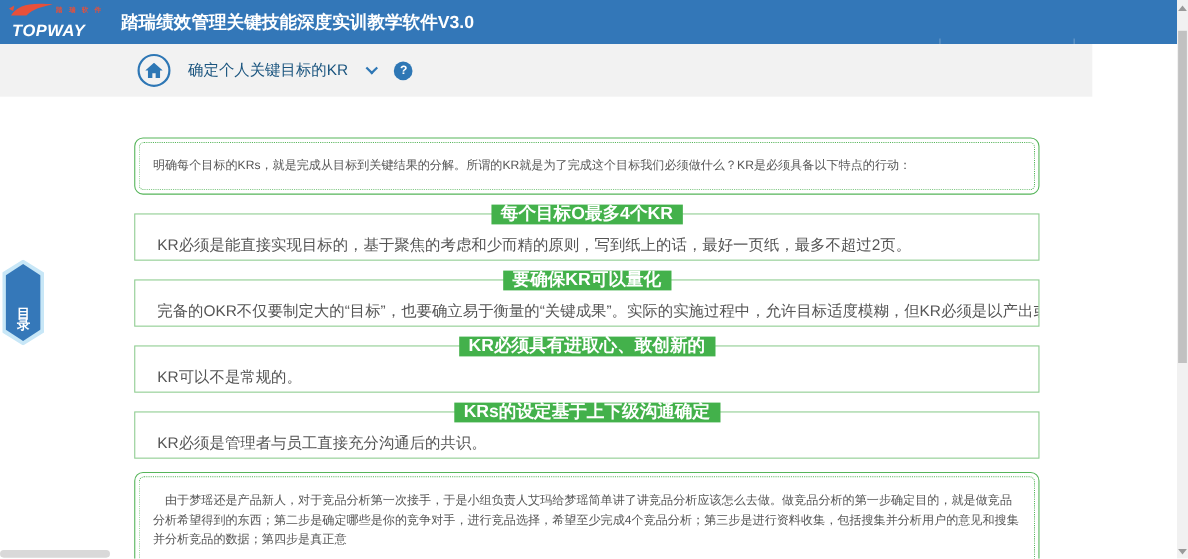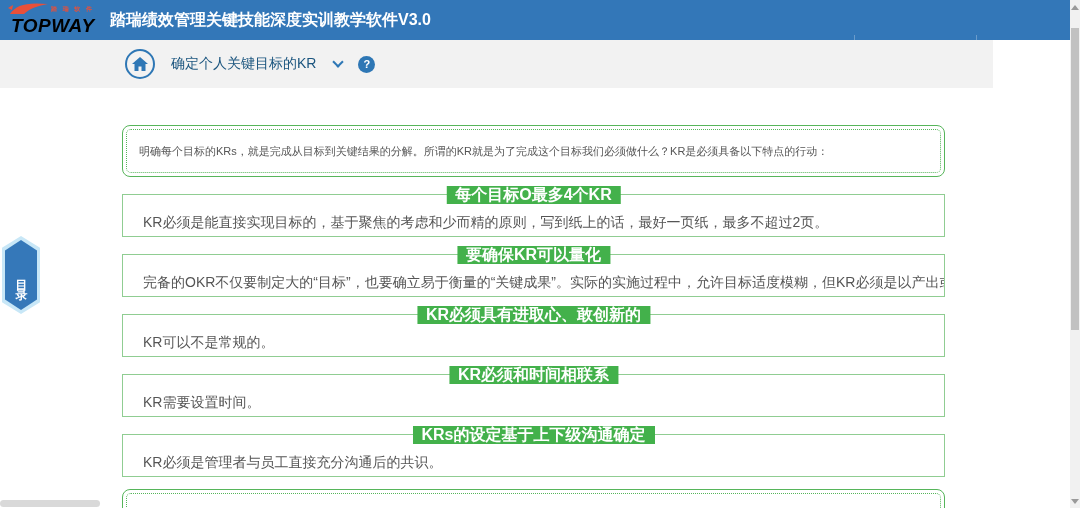--- a/index.html
+++ b/index.html
@@ -10,22 +10,22 @@
   }
   
   .topbar {
     position:absolute; top:0; left:0; width:1070px; height:40px;
     background:#3377b8; display:flex; align-items:center;
   }
   .logo { position:relative; width:90px; height:38px; margin-left:8px; flex:0 0 auto; cursor:pointer; }
   .logo-flame { position:absolute; top:1px; left:0; }
   .logo-sub { position:absolute; top:4px; right:4px; color:#e8503a; font-size:6px; font-weight:bold; letter-spacing:2px; white-space:nowrap; }
   .logo-brand {
-    position:absolute; bottom:2px; left:3px; color:#000000; font-weight:bold;
-    font-style:italic; font-size:19px; letter-spacing:0.5px;
+    position:absolute; bottom:2px; left:3px; color:#ffffff; font-weight:bold;
+    font-style:italic; font-size:15px; letter-spacing:0.5px;
   }
   .app-title { color:#ffffff; font-size:16px; font-weight:bold; margin-left:12px; white-space:nowrap; }
   .topbar-right { margin-left:auto; display:flex; height:100%; }
   .topbar-item {
     display:flex; align-items:center; gap:8px; padding:0 14px; height:100%;
     border-left:1px solid rgba(255,255,255,0.28); color:#ffffff; font-size:12px; cursor:pointer;margin-top:35px;
   }
   .chev {
     width:7px; height:7px; border-right:2px solid #fff; border-bottom:2px solid #fff;
     transform:rotate(45deg); margin-top:-4px; flex:0 0 auto;
@@ -169,24 +169,20 @@
       <div class="kr-card">
         <div class="kr-badge">要确保KR可以量化</div>
         <div class="kr-body">完备的OKR不仅要制定大的“目标”，也要确立易于衡量的“关键成果”。实际的实施过程中，允许目标适度模糊，但KR必须是以产出或者结果为基础的、可衡量的，设定评分标准。</div>
       </div>
 
       <div class="kr-card">
         <div class="kr-badge">KR必须具有进取心、敢创新的</div>
         <div class="kr-body">KR可以不是常规的。</div>
       </div>
 
-      <div class="kr-card">
-        <div class="kr-badge">KR必须和时间相联系</div>
-        <div class="kr-body">KR需要设置时间。</div>
-      </div>
 
       <div class="kr-card">
         <div class="kr-badge">KRs的设定基于上下级沟通确定</div>
         <div class="kr-body">KR必须是管理者与员工直接充分沟通后的共识。</div>
       </div>
 
       <div class="frame case-frame">
         <div class="frame-inner case-text">由于梦瑶还是产品新人，对于竞品分析第一次接手，于是小组负责人艾玛给梦瑶简单讲了讲竞品分析应该怎么去做。做竞品分析的第一步确定目的，就是做竞品分析希望得到的东西；第二步是确定哪些是你的竞争对手，进行竞品选择，希望至少完成4个竞品分析；第三步是进行资料收集，包括搜集并分析用户的意见和搜集并分析竞品的数据；第四步是真正意</div>
       </div>
 

